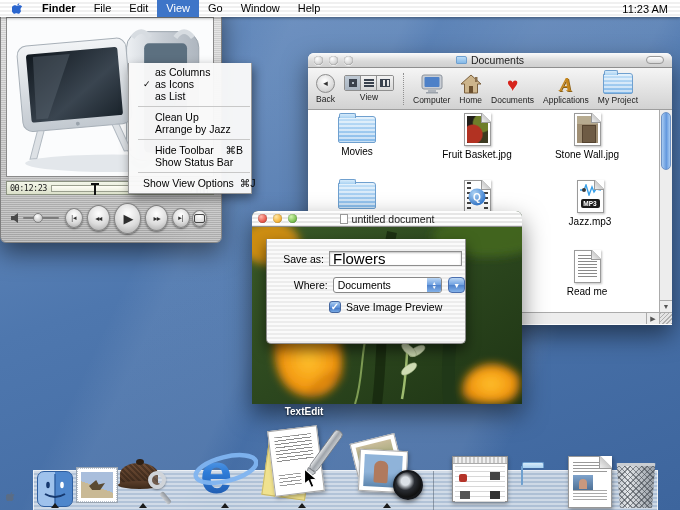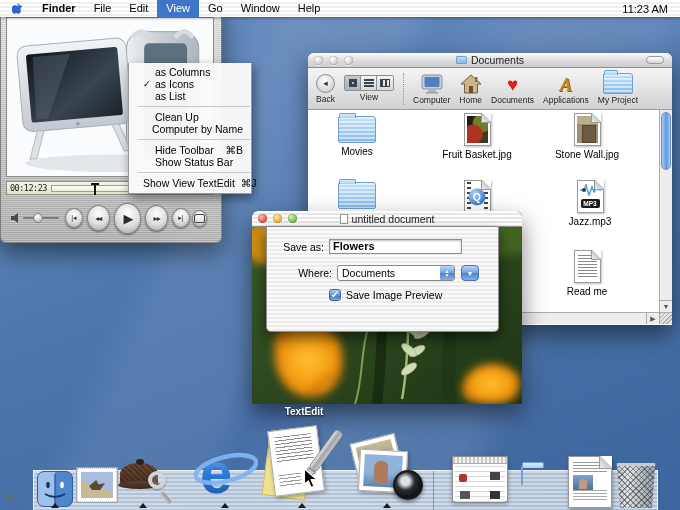--- a/index.html
+++ b/index.html
@@ -128,28 +128,28 @@
   .qb-tv::before { content:""; width:9px; height:7px; border:1px solid #444; border-radius:2px; display:block; }
   .qt-vol { display:flex; align-items:center; gap:3px; margin-right:4px; }
   .vol-track { position:relative; width:36px; height:2px; background:#7C7C7C; border-radius:1px; }
   .vol-knob { position:absolute; left:10px; top:-4px; width:10px; height:10px; border-radius:50%; border:1px solid #808080;
     background:radial-gradient(circle at 40% 30%, #FFF, #C9C9C9 70%); }
   .qt-apple { position:absolute; left:6px; bottom:3px; opacity:.55; }
 
   
   #savewin { left:252px; top:211px; width:270px; height:193px; z-index:20; background:#163012; }
   .flower-art { position:absolute; left:0; top:16px; width:270px; height:177px; display:block; }
-  .sheet { position:absolute; left:14px; top:16px; width:233px; height:105px; z-index:2;
+  .sheet { position:absolute; left:14px; top:28px; width:200px; height:105px; z-index:2;
     background:repeating-linear-gradient(180deg,#FAFAFA 0 2px,#ECECEC 2px 4px);
     border:1px solid #8E8E8E; border-top:none; border-radius:0 0 5px 5px;
     box-shadow:0 6px 14px rgba(0,0,0,.55); font-size:10.5px; color:#000; }
   .sh-row { position:absolute; left:0; right:0; display:flex; align-items:center; }
   .sh-label { width:62px; text-align:right; padding-right:5px; }
   .sh-field { width:133px; height:15px; background:#fff; border:1px solid #8E8E8E; box-shadow:inset 0 1px 2px rgba(0,0,0,.25);
-    font-size:11px; padding:0 3px; line-height:13px;font-weight:bold; }
+    font-size:15px; padding:0 3px; line-height:13px; }
   .popup { width:118px; height:16px; background:#fff; border:1px solid #888; border-radius:3px; display:flex; align-items:center; position:relative; padding-left:4px; }
   .popup .stepper { position:absolute; right:0; top:0; bottom:0; width:14px; border-radius:0 2px 2px 0;
     background:linear-gradient(180deg,#BBD7F5,#6D9FE0 50%,#4E82CC 52%,#83B1E8); display:flex; flex-direction:column; align-items:center; justify-content:center; color:#fff; }
   .popup .stepper i { font-style:normal; font-size:5px; line-height:4px; }
   .popup .stepper i.up::before { content:"▲"; } .popup .stepper i.dn::before { content:"▼"; }
   .navdown { width:18px; height:16px; margin-left:6px; border-radius:4px; border:1px solid #4B6FAE; color:#fff; font-size:7px;
     background:linear-gradient(180deg,#BBD7F5,#6D9FE0 50%,#4E82CC 52%,#83B1E8); display:flex; align-items:center; justify-content:center; }
   .navdown::before { content:"▼"; }
   .checkbox { width:12px; height:12px; border-radius:3px; border:1px solid #44669F; color:#fff; font-size:10px; font-weight:bold;
     background:linear-gradient(180deg,#A9CCF2,#5C90D8 55%,#3F74C4 58%,#78A9E4); display:flex; align-items:center; justify-content:center; margin-right:5px; line-height:10px; }
@@ -249,36 +249,36 @@
       <span class="vm-check"></span>
       <span class="vm-label">as List</span>
     </div>
     <div class="vm-sep"></div>
     <div class="vm-item">
       <span class="vm-check"></span>
       <span class="vm-label">Clean Up</span>
     </div>
     <div class="vm-item">
       <span class="vm-check"></span>
-      <span class="vm-label">Computer by Name</span>
+      <span class="vm-label">Arrange by Jazz</span>
     </div>
     <div class="vm-sep"></div>
     <div class="vm-item">
       <span class="vm-check"></span>
       <span class="vm-label">Hide Toolbar</span>
       <span class="vm-short">⌘B</span>
     </div>
     <div class="vm-item">
       <span class="vm-check"></span>
       <span class="vm-label">Show Status Bar</span>
     </div>
     <div class="vm-sep"></div>
     <div class="vm-item">
       <span class="vm-check"></span>
-      <span class="vm-label">Show View TextEdit</span>
+      <span class="vm-label">Show View Options</span>
       <span class="vm-short">⌘J</span>
     </div>
   </div>
 
   <div class="window" id="docwin">
     <div class="titlebar">
       <span class="tl gray"></span>
       <span class="tl gray"></span>
       <span class="tl gray"></span>
       <span class="tb-title">

